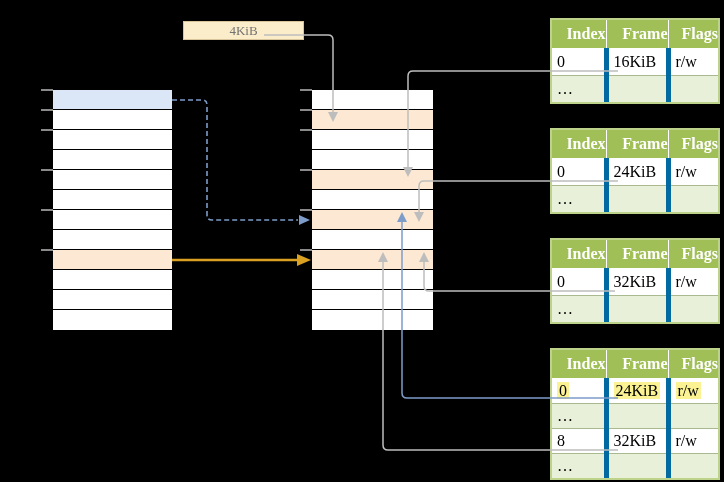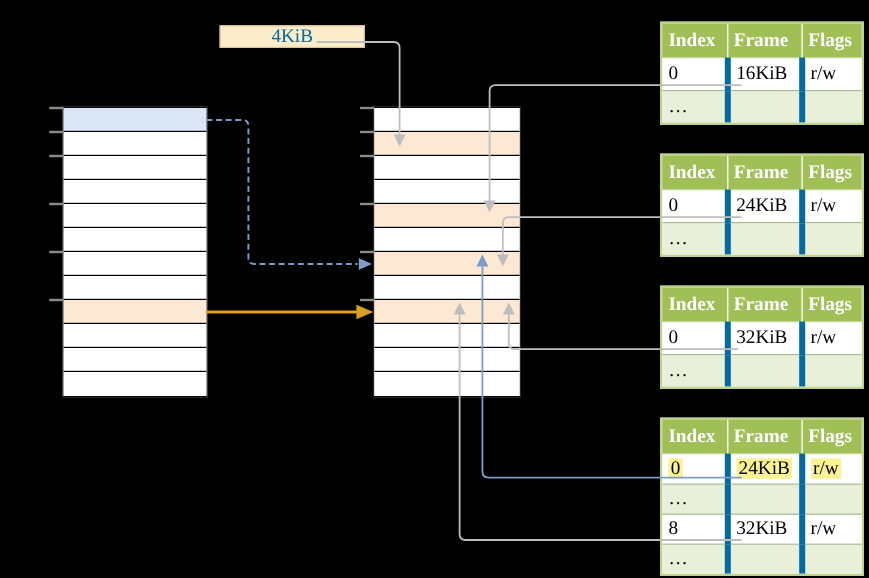--- a/index.html
+++ b/index.html
@@ -15,29 +15,29 @@
   .memcol .r.blue{background:#dbe7f6}
   .memcol .r.orange{background:#fde8d3}
   #vcol{left:52px;width:119px}
   #pcol{left:311px;width:121px}
   .tick{position:absolute;width:12px;height:2px;background:#8a8a8a}
 
   
   .sizebox{
     position:absolute;left:183px;top:21px;width:119px;height:17px;
     background:#fcedca;border:1px solid #d8c49a;
-    text-align:center;font-size:16px;line-height:17px;color:#0369a1;
+    text-align:center;font-size:13px;line-height:17px;color:#737373;
   }
 
   
   .pt{position:absolute;left:550px;border:2px solid #bcd389;background:#fff}
   .pt table{border-collapse:collapse;table-layout:fixed;width:166px}
   .pt th{
     background:#a0bf56;color:#fff;font-weight:bold;font-size:16px;
-    text-align:left;padding:0 0 0 5px;height:28px;border-left:1px solid #fff;
+    text-align:right;padding:0 0 0 5px;height:28px;border-left:1px solid #fff;
   }
   .pt th:first-child{border-left:none}
   .pt td{
     font-size:16px;color:#000;padding:0 0 0 5px;height:26px;
     border-left:5px solid #0369a1;border-top:1px solid #a9ba90;
     background:#fff;vertical-align:middle;
   }
   .pt td:first-child{border-left:none}
   .pt tr.first td{border-top:1px solid #fff}
   .pt tr.alt td{background:#e9f0da}

